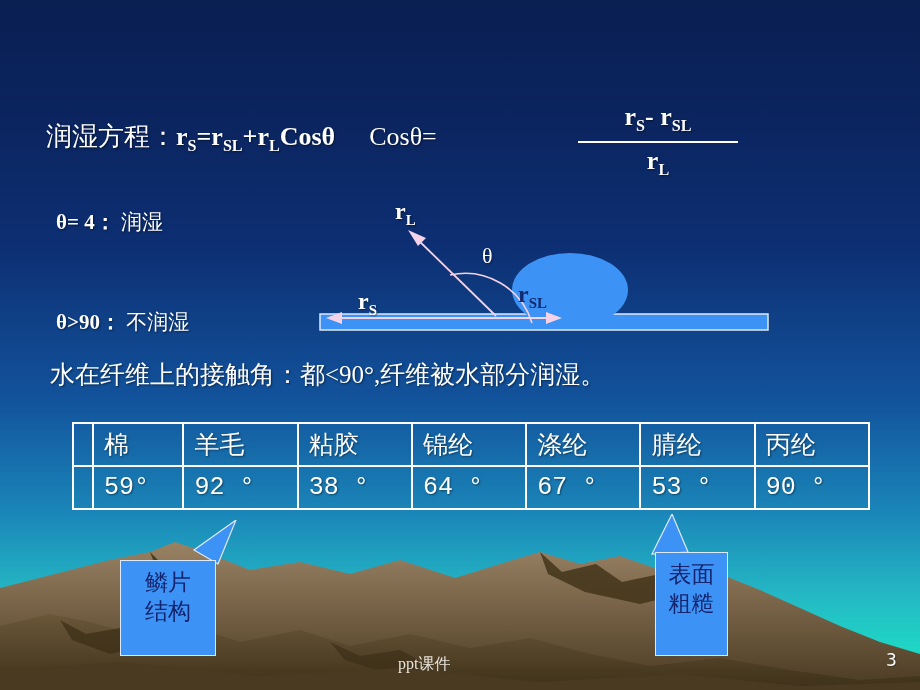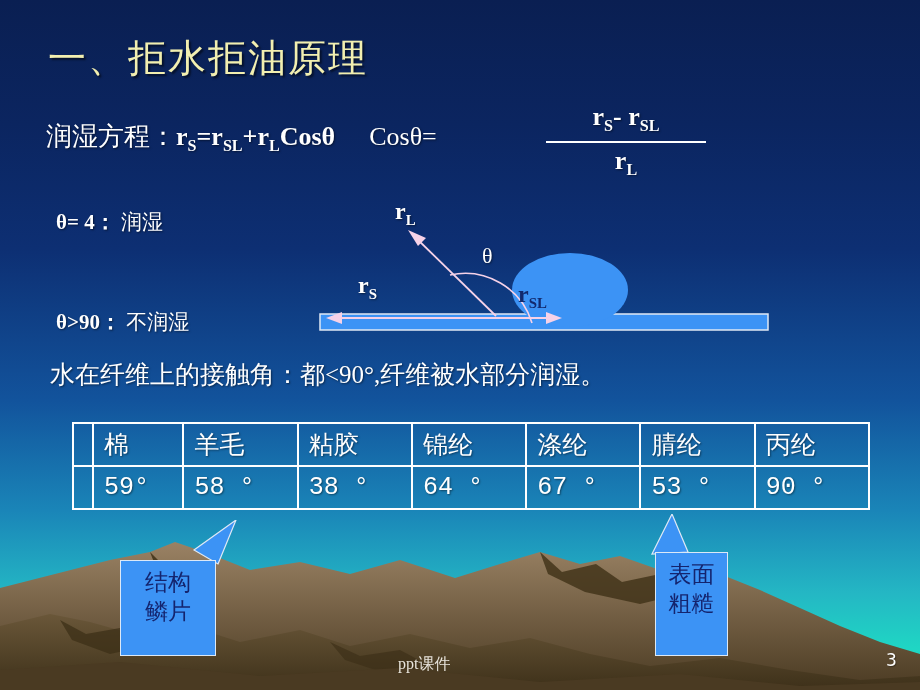--- a/index.html
+++ b/index.html
@@ -61,21 +61,21 @@
     top: 119px;
     font-size: 26px;
   }
   .eq-line .bolded { font-weight: bold; }
   .eq-line sub { font-size: 0.62em; font-weight: bold; }
   .gap { display: inline-block; width: 34px; }
 
   
   .fraction {
     position: absolute;
-    left: 536px;
+    left: 568px;
     top: 103px;
     z-index: 5;
     color: #fff;
     text-align: center;
     width: 180px;
     text-shadow: 1px 1px 2px rgba(0,0,0,.5);
   }
   .fraction .num, .fraction .den {
     font-size: 26px;
     font-weight: bold;
@@ -115,21 +115,21 @@
   .dlabel {
     position: absolute;
     color: #ffffff;
     font-weight: bold;
     z-index: 6;
     text-shadow: 1px 1px 2px rgba(0,0,0,.5);
   }
   .dlabel sub { font-size: 0.62em; }
   .lbl-rl { left: 395px; top: 198px; font-size: 24px; }
   .lbl-theta { left: 482px; top: 243px; font-size: 22px; font-weight: normal; }
-  .lbl-rs { left: 358px; top: 272px; font-size: 24px; }
+  .lbl-rs { left: 358px; top: 288px; font-size: 24px; }
   .lbl-rsl { left: 518px; top: 281px; font-size: 24px; color: #122a6e; text-shadow: none; }
 
   
   table.fiber {
     position: absolute;
     left: 72px;
     top: 422px;
     width: 798px;
     border-collapse: collapse;
     z-index: 6;
@@ -207,21 +207,20 @@
     <path d="M540,22 L562,42 L596,34 L622,52 L660,44 L690,62 L640,74 L585,62 L548,44 Z" fill="#3f3116" opacity="0.8"></path>
     <path d="M0,96 L50,84 L90,92 L140,106 L190,96 L240,112 L300,100 L350,116 L410,104
              L470,118 L530,108 L590,124 L650,136 L720,128 L790,140 L860,150 L920,146
              L920,160 L0,160 Z" fill="url(#rockDark)"></path>
     <path d="M60,90 L86,104 L120,98 L146,116 L110,124 L72,110 Z" fill="#3a2d15" opacity="0.7"></path>
     <path d="M330,112 L360,126 L400,120 L430,136 L388,144 L345,130 Z" fill="#3a2d15" opacity="0.6"></path>
     <path d="M0,140 L120,132 L260,146 L400,138 L540,152 L680,144 L800,156 L920,152
              L920,160 L0,160 Z" fill="#4a3a22"></path>
   </svg>
 
-  <div class="title">一、拒水拒油原理</div>
 
   <div class="wtext eq-line">
     <span>润湿方程：</span><span class="bolded"><span>r</span><sub>S</sub></span><span class="bolded"><span>=r</span><sub>SL</sub></span><span class="bolded"><span>+r</span><sub>L</sub></span><span class="bolded">Cosθ</span><span class="gap"></span><span>Cosθ=</span>
   </div>
 
   <div class="fraction">
     <div class="num"><span>r</span><sub>S</sub><span>- r</span><sub>SL</sub></div>
     <div class="bar"></div>
     <div class="den"><span>r</span><sub>L</sub></div>
   </div>
@@ -268,36 +267,36 @@
       <td class="hdr">羊毛</td>
       <td class="hdr">粘胶</td>
       <td class="hdr">锦纶</td>
       <td class="hdr">涤纶</td>
       <td class="hdr">腈纶</td>
       <td class="hdr">丙纶</td>
     </tr>
     <tr>
       <td class="spacer"></td>
       <td class="val">59°</td>
-      <td class="val">58 °</td>
+      <td class="val">92 °</td>
       <td class="val">38 °</td>
       <td class="val">64 °</td>
       <td class="val">67 °</td>
       <td class="val">53 °</td>
       <td class="val">90 °</td>
     </tr>
   </tbody>
     </table>
 
   <svg style="position:absolute;left:118px;top:520px;width:130px;height:70px;z-index:6;" viewBox="0 0 130 70">
     <polygon points="100,44 118,0 76,30" fill="#3c93f5" stroke="#dfe9f5" stroke-width="1.2"></polygon>
   </svg>
   <div class="callout callout-1">
+    <div>鳞片</div>
     <div>结构</div>
-    <div>鳞片</div>
   </div>
 
   <svg style="position:absolute;left:630px;top:514px;width:120px;height:60px;z-index:6;" viewBox="0 0 120 60">
     <polygon points="22,40 42,0 58,38" fill="#3c93f5" stroke="#dfe9f5" stroke-width="1.2"></polygon>
   </svg>
   <div class="callout callout-2">
     <div>表面</div>
     <div>粗糙</div>
   </div>
 

